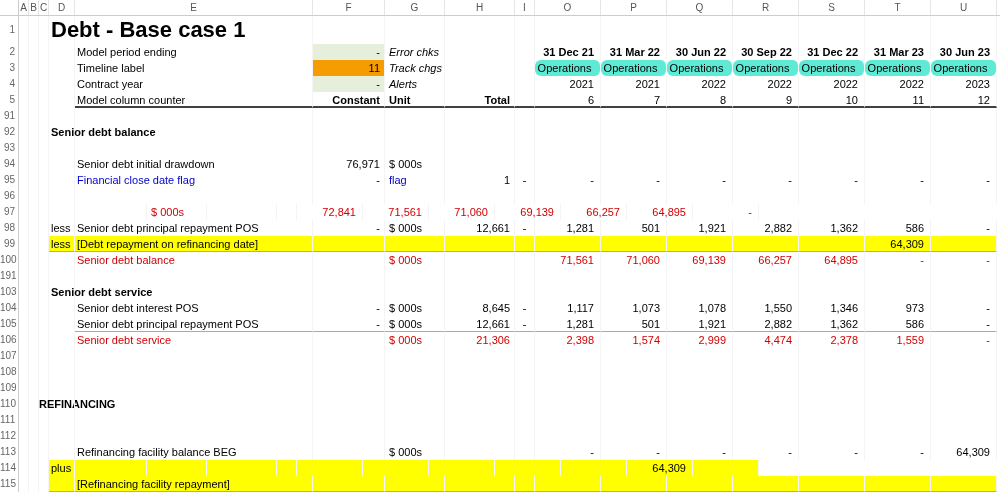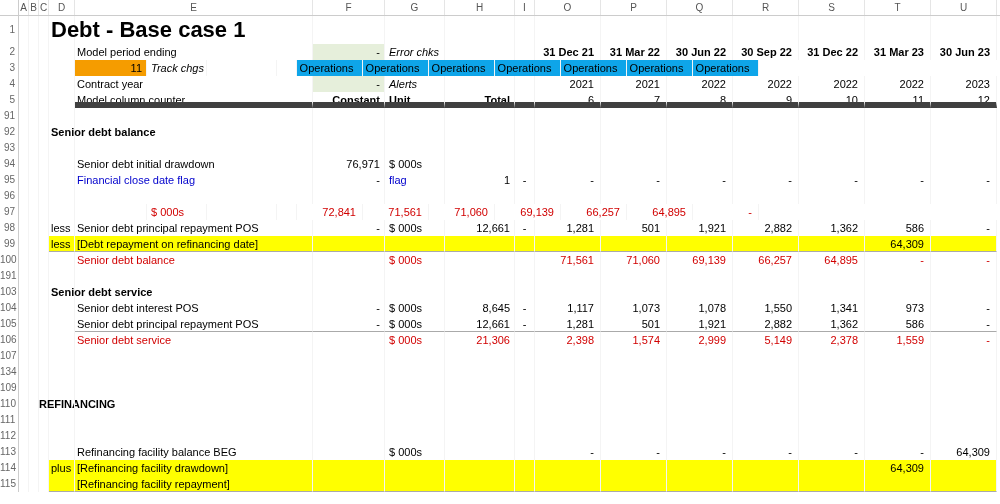--- a/index.html
+++ b/index.html
@@ -68,25 +68,25 @@
     line-height: 28px;
     padding-left: 2px;
   }
 
   .bold { font-weight: bold; }
   .center { text-align: center !important; }
   .right { text-align: right; }
   .italic { font-style: italic; }
   .red { color: #d10000; }
   .blue { color: #0000cc; }
-  .solid-und { border-bottom: 6px solid #404040; }
+  .solid-und { border-bottom: 2px solid #404040; }
   .grey-under { border-bottom: 1px solid #aaa; }
   .softgreen-bg { background: #e6efdb; }
   .orange-bg { background: #f59c00; }
-  .opband { background: #0ea5e9; }
+  .opband { background: #5eead4; border-radius: 6px; }
   .small-ctr { text-align: center; }
 
   
   .row.yellow-row .E,
   .row.yellow-row .F,
   .row.yellow-row .G,
   .row.yellow-row .H,
   .row.yellow-row .I,
   .row.yellow-row .O,.row.yellow-row .P,.row.yellow-row .Q,
   .row.yellow-row .R,.row.yellow-row .S,.row.yellow-row .T,.row.yellow-row .U {
@@ -162,20 +162,21 @@
     <div class="T bold right">31 Mar 23</div>
     <div class="U bold right">30 Jun 23</div>
   </div>
 
   <div class="row">
     <div class="rownum">3</div>
     <div class="A"></div>
       <div class="B"></div>
       <div class="C"></div>
       <div class="D"></div>
+    <div class="E">Timeline label</div>
     <div class="F orange-bg right">11</div>
     <div class="G italic">Track chgs</div>
     <div class="H"></div>
       <div class="I"></div>
     <div class="O opband small-ctr center">Operations</div>
     <div class="P opband small-ctr center">Operations</div>
     <div class="Q opband small-ctr center">Operations</div>
     <div class="R opband small-ctr center">Operations</div>
     <div class="S opband small-ctr center">Operations</div>
     <div class="T opband small-ctr center">Operations</div>
@@ -469,21 +470,21 @@
       <div class="D"></div>
     <div class="E">Senior debt interest POS</div>
     <div class="F right">-</div>
     <div class="G">$ 000s</div>
     <div class="H right">8,645</div>
     <div class="I">-</div>
     <div class="O right">1,117</div>
     <div class="P right">1,073</div>
     <div class="Q right">1,078</div>
     <div class="R right">1,550</div>
-    <div class="S right">1,341</div>
+    <div class="S right">1,346</div>
     <div class="T right">973</div>
     <div class="U right">-</div>
   </div>
 
   <div class="row">
     <div class="rownum">105</div>
       <div class="A"></div>
       <div class="B"></div>
       <div class="C"></div>
       <div class="D"></div>
@@ -508,21 +509,21 @@
       <div class="C"></div>
       <div class="D"></div>
     <div class="E red">Senior debt service</div>
     <div class="F"></div>
     <div class="G red">$ 000s</div>
     <div class="H right red">21,306</div>
     <div class="I"></div>
     <div class="O right red">2,398</div>
     <div class="P right red">1,574</div>
     <div class="Q right red">2,999</div>
-    <div class="R right red">5,149</div>
+    <div class="R right red">4,474</div>
     <div class="S right red">2,378</div>
     <div class="T right red">1,559</div>
     <div class="U right red">-</div>
   </div>
 
   <div class="row">
       <div class="rownum">107</div>
       <div class="A"></div>
       <div class="B"></div>
       <div class="C"></div>
@@ -534,21 +535,21 @@
       <div class="I"></div>
       <div class="O"></div>
       <div class="P"></div>
       <div class="Q"></div>
       <div class="R"></div>
       <div class="S"></div>
       <div class="T"></div>
       <div class="U"></div>
     </div>
   <div class="row">
-      <div class="rownum">134</div>
+      <div class="rownum">108</div>
       <div class="A"></div>
       <div class="B"></div>
       <div class="C"></div>
       <div class="D"></div>
       <div class="E"></div>
       <div class="F"></div>
       <div class="G"></div>
       <div class="H"></div>
       <div class="I"></div>
       <div class="O"></div>
@@ -657,21 +658,20 @@
     <div class="T right">-</div>
     <div class="U right">64,309</div>
   </div>
 
   <div class="row yellow-row">
     <div class="rownum">114</div>
       <div class="A"></div>
       <div class="B"></div>
       <div class="C"></div>
     <div class="D">plus</div>
-    <div class="E">[Refinancing facility drawdown]</div>
     <div class="F"></div>
       <div class="G"></div>
       <div class="H"></div>
       <div class="I"></div>
     <div class="O right"></div>
     <div class="P right"></div>
     <div class="Q right"></div>
     <div class="R right"></div>
     <div class="S right"></div>
     <div class="T right">64,309</div>

